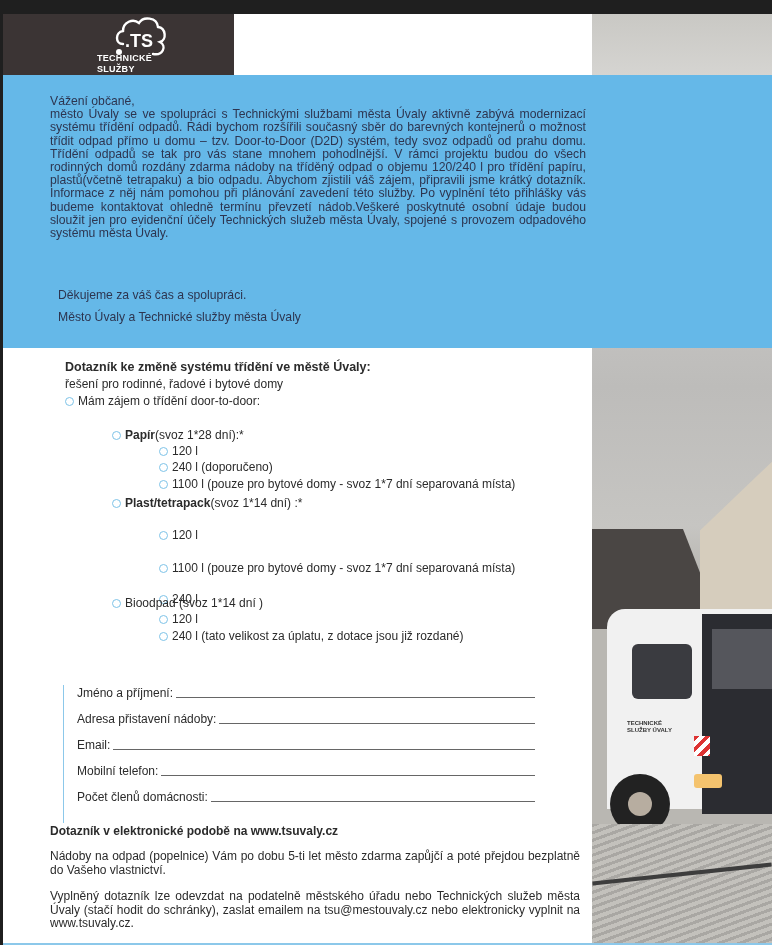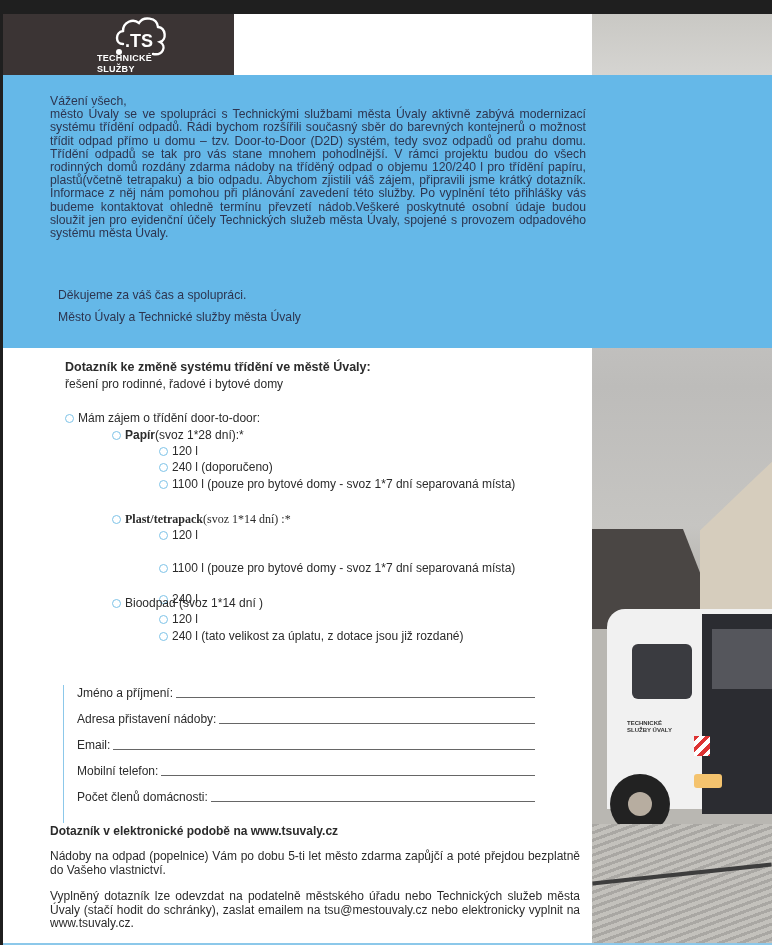--- a/index.html
+++ b/index.html
@@ -179,33 +179,33 @@
       </svg>
     </div>
     <div class="logo-text">
       <div>TECHNICKÉ</div>
       <div>SLUŽBY</div>
     </div>
   </div>
 
   <div class="blue">
     <div class="intro">
-      <p>Vážení všech,</p>
+      <p>Vážení občané,</p>
       <p>město Úvaly se ve spolupráci s Technickými službami města Úvaly aktivně zabývá modernizací systému třídění odpadů. Rádi bychom rozšířili současný sběr do barevných kontejnerů o možnost třídit odpad přímo u domu – tzv. Door-to-Door (D2D) systém, tedy svoz odpadů od prahu domu. Třídění odpadů se tak pro vás stane mnohem pohodlnější. V rámci projektu budou do všech rodinných domů rozdány zdarma nádoby na tříděný odpad o objemu 120/240 l pro třídění papíru, plastů(včetně tetrapaku) a bio odpadu.  Abychom zjistili váš zájem, připravili jsme krátký dotazník. Informace z něj nám pomohou při plánování zavedení této služby. Po vyplnění této přihlášky vás budeme kontaktovat ohledně termínu převzetí nádob.Veškeré poskytnuté osobní údaje budou sloužit jen pro evidenční účely Technických služeb města Úvaly, spojené s provozem odpadového systému města Úvaly.</p>
     </div>
     <div class="thanks">
       <p>Děkujeme za váš čas a spolupráci.</p>
       <p>Město Úvaly a Technické služby města Úvaly</p>
     </div>
   </div>
 
   <div class="form-title">Dotazník ke změně systému třídění ve městě Úvaly:</div>
   <div class="form-sub">řešení pro rodinné, řadové i bytové domy</div>
 
-  <div class="opt" style="left:62px; top:397px;">
+  <div class="opt" style="left:62px; top:380px;">
     <span class="radio"></span>
     <span>Mám zájem o třídění door-to-door:</span>
   </div>
 
   <div class="opt" style="left:109px; top:414px;">
     <span class="radio"></span>
     <b>Papír</b>
       <span> (svoz 1*28 dní):*</span>
   </div>
   <div class="opt" style="left:156px; top:430px;">
@@ -214,21 +214,21 @@
   </div>
   <div class="opt" style="left:156px; top:446px;">
     <span class="radio"></span>
     <span>240 l (doporučeno)</span>
   </div>
   <div class="opt" style="left:156px; top:463px;">
     <span class="radio"></span>
     <span>1100 l (pouze pro bytové domy - svoz 1*7 dní separovaná místa)</span>
   </div>
 
-  <div class="opt" style="left:109px; top:498px;font-family:Liberation Serif, serif;">
+  <div class="opt" style="left:109px; top:482px;">
     <span class="radio"></span>
     <b>Plast/tetrapack</b>
       <span> (svoz 1*14 dní)  :*</span>
   </div>
   <div class="opt" style="left:156px; top:514px;">
     <span class="radio"></span>
     <span>120 l</span>
   </div>
   <div class="opt" style="left:156px; top:530px;margin-top:48px;">
     <span class="radio"></span>

